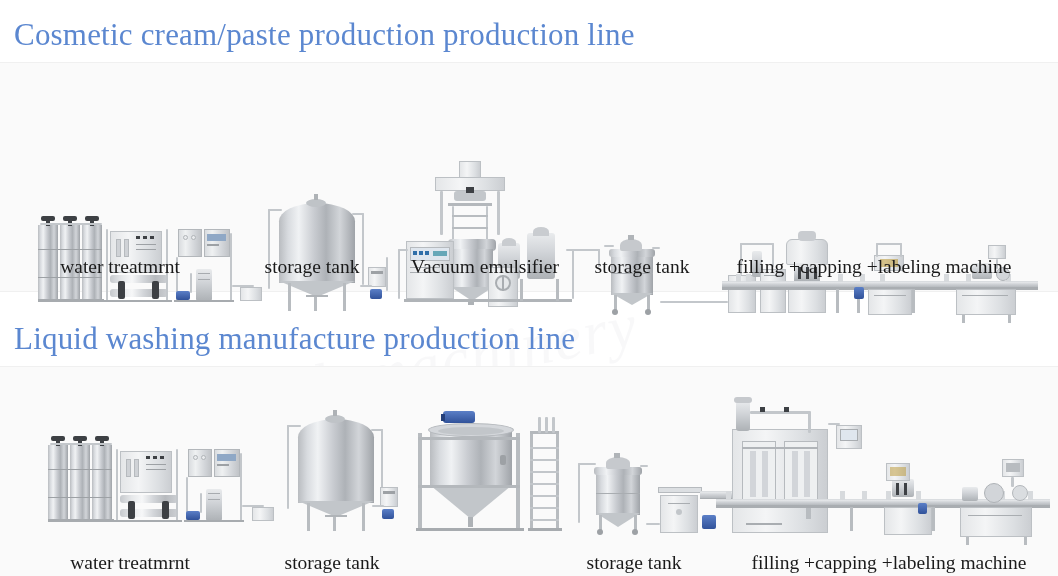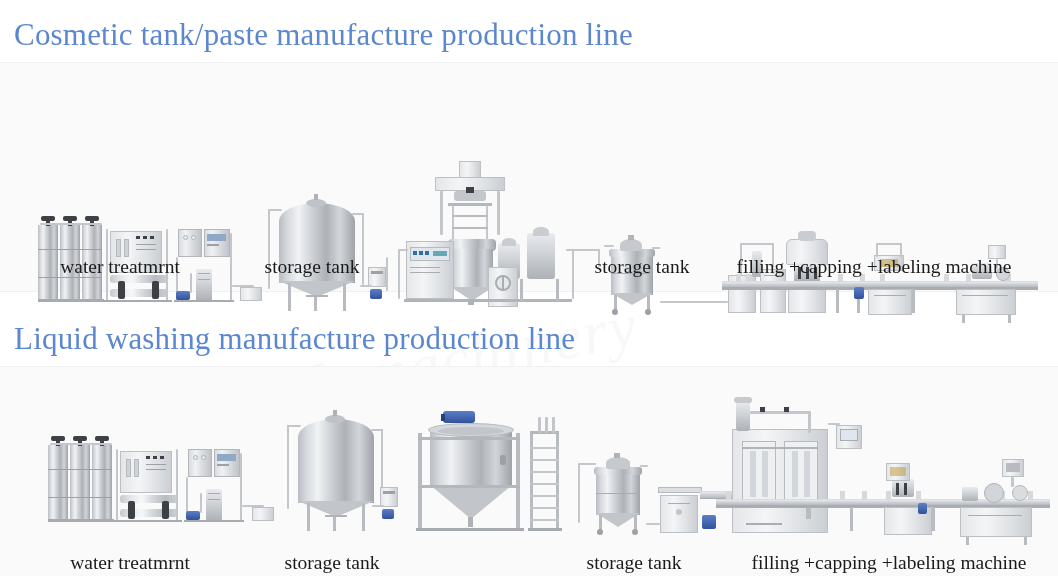--- a/index.html
+++ b/index.html
@@ -122,21 +122,21 @@
 </style>
 </head>
 <body>
 
 <div id="page">
 
   <div class="watermark">tech machinery</div>
 
   <div class="section" id="section-cosmetic">
 
-    <div class="section-title">Cosmetic tank/paste manufacture production line</div>
+    <div class="section-title">Cosmetic cream/paste production production line</div>
 
     <div class="panel" id="panel-cosmetic">
       <div class="stage">
 
         <div>
 
           <div class="mach steel" style="left:38px;top:162px;width:20px;height:76px;"></div>
           <div class="mach steel" style="left:60px;top:162px;width:20px;height:76px;"></div>
           <div class="mach steel" style="left:82px;top:162px;width:20px;height:76px;"></div>
 
@@ -339,20 +339,21 @@
           <div class="mach pipe" style="left:996px;top:196px;width:2px;height:10px;"></div>
           <div class="mach leg" style="left:962px;top:252px;width:3px;height:8px;"></div>
           <div class="mach leg" style="left:1008px;top:252px;width:3px;height:8px;"></div>
         </div>
 
       </div>
     </div>
 
     <div class="label" style="top:256px;left:120px;">water treatmrnt</div>
     <div class="label" style="top:256px;left:312px;">storage tank</div>
+    <div class="label" style="top:256px;left:485px;">Vacuum emulsifier</div>
     <div class="label" style="top:256px;left:642px;">storage tank</div>
     <div class="label" style="top:256px;left:874px;">filling +capping +labeling machine</div>
   </div>
 
   <div class="section" id="section-liquid">
 
     <div class="section-title">Liquid washing manufacture production line</div>
 
     <div class="panel" id="panel-liquid">
       <div class="stage">

